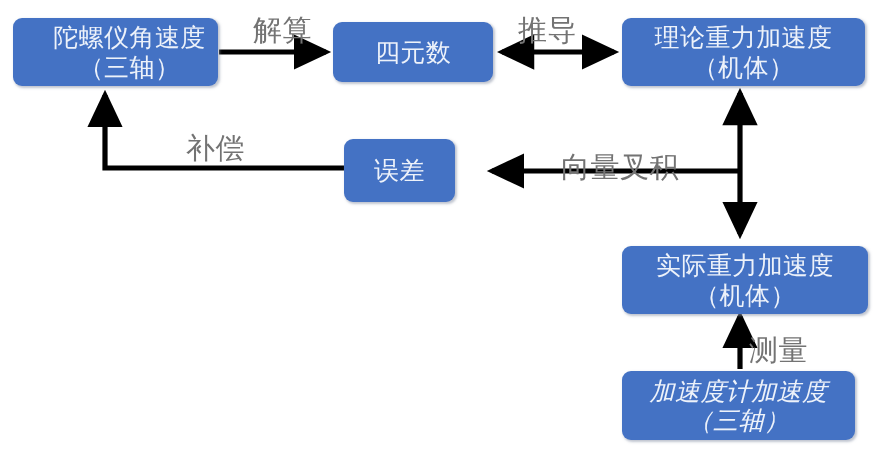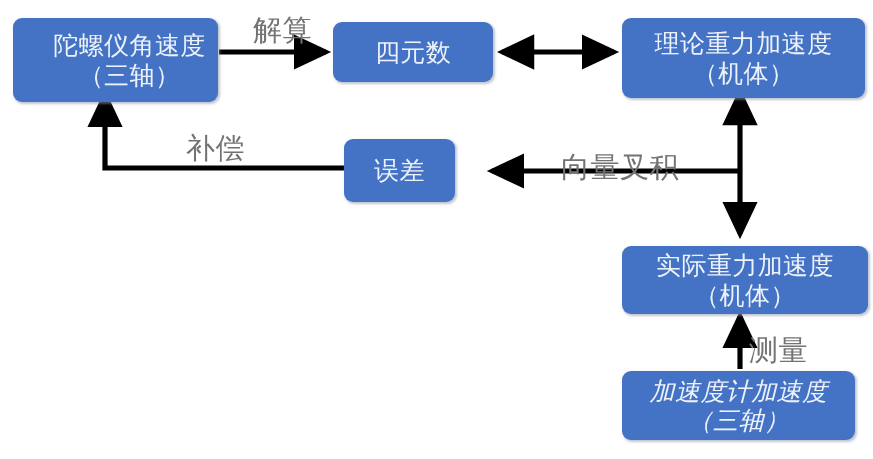--- a/index.html
+++ b/index.html
@@ -35,23 +35,23 @@
     color: #EDF2FA;
     text-align: center;
     line-height: 1.14;
     letter-spacing: 0.4px;
     user-select: none;
   }
   .node .ln { display: block; white-space: nowrap; }
   .node.two .ln:first-child { margin-bottom: 1px; }
 
   
-  #node-gyro      { left: 13px;  top: 18px;  width: 205px; height: 84px; font-size: 25px; padding-left: 28px; }
+  #node-gyro      { left: 13px;  top: 18px;  width: 205px; height: 68px; font-size: 25px; padding-left: 28px; }
   #node-quat      { left: 333px; top: 22px;  width: 160px; height: 60px; font-size: 25px; }
-  #node-theo      { left: 622px; top: 18px;  width: 243px; height: 80px; font-size: 25px; }
+  #node-theo      { left: 622px; top: 18px;  width: 243px; height: 68px; font-size: 25px; }
   #node-error     { left: 344px; top: 139px; width: 111px; height: 63px; font-size: 25px; }
   #node-actual    { left: 622px; top: 246px; width: 246px; height: 68px; font-size: 25px; }
   #node-accel     { left: 622px; top: 371px; width: 233px; height: 69px; font-size: 25px; font-style: italic; }
 
   .edge-label {
     position: absolute;
     color: #737373;
     font-size: 29px;
     white-space: nowrap;
     user-select: none;
@@ -125,17 +125,18 @@
     <span class="ln">实际重力加速度</span>
     <span class="ln">（机体）</span>
   </div>
 
   <div class="node two" id="node-accel">
     <span class="ln">加速度计加速度</span>
     <span class="ln">（三轴）</span>
   </div>
 
   <div class="edge-label" id="label-jiesuan">解算</div>
+  <div class="edge-label" id="label-tuidao">推导</div>
   <div class="edge-label" id="label-xiangliang">向量叉积</div>
   <div class="edge-label" id="label-celiang">测量</div>
   <div class="edge-label" id="label-buchang">补偿</div>
 
 </div>
 
 </body></html>

